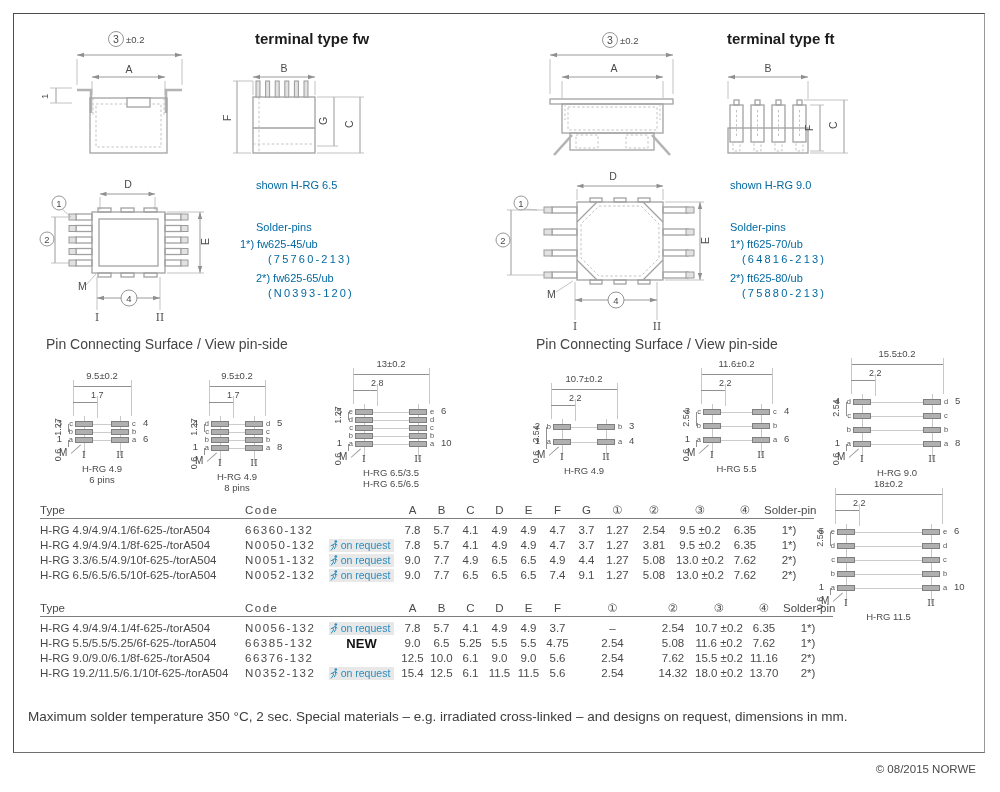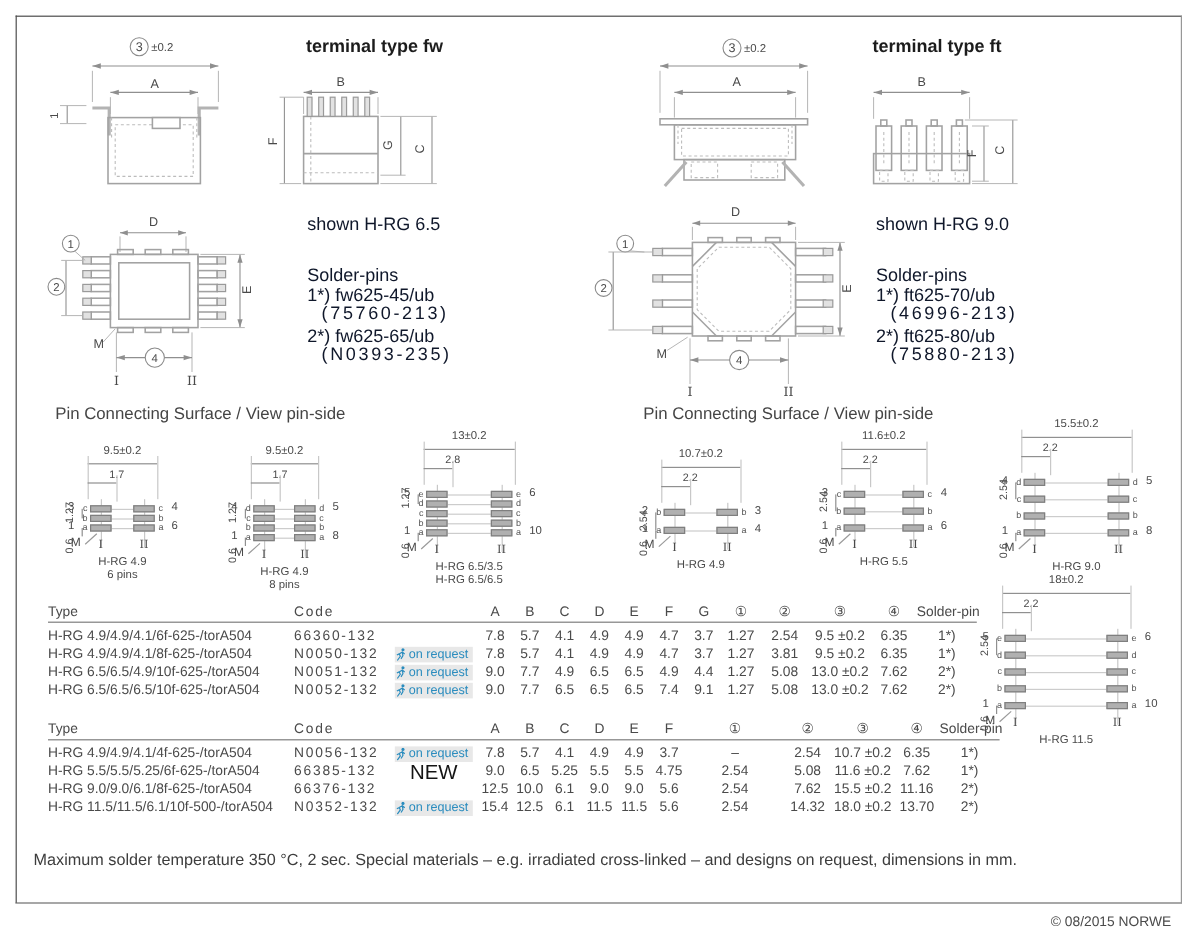--- a/index.html
+++ b/index.html
@@ -1,20 +1,20 @@
 <!DOCTYPE html>
 <html><head>
 <meta charset="utf-8">
 <style>
 *{margin:0;padding:0;box-sizing:border-box}
 body{background:#fff}
 .page{position:relative;width:1000px;height:792px;background:#fff;overflow:hidden;font-family:"Liberation Sans",sans-serif;color:#4a4a4a}
 .frame{position:absolute;left:13px;top:13px;width:972px;height:740px;border:1.5px solid #4d4d4d;border-right-color:#979797;border-bottom-color:#6e6e6e}
 .main-title{position:absolute;font-size:15px;font-weight:700;color:#1c1c1c;white-space:nowrap}
-.tblock{position:absolute;font-size:15px;color:#0f172a;white-space:nowrap}
+.tblock{position:absolute;font-size:11px;color:#0369a1;white-space:nowrap}
 .codespaced{letter-spacing:2.2px}
 .sec-title{position:absolute;font-size:14px;color:#454545;white-space:nowrap}
 svg.drw{position:absolute;overflow:visible}
 svg .dim{stroke:#8f8f8f;stroke-width:0.9;fill:none}
 svg .ext{stroke:#b2b2b2;stroke-width:0.8;fill:none}
 svg .part{stroke:#a2a2a2;stroke-width:1.3;fill:none}
 svg .partf{stroke:#9a9a9a;stroke-width:1;fill:#e2e2e2}
 svg .partw{stroke:#a2a2a2;stroke-width:1.3;fill:#fff}
 svg .dashed{stroke:#bcbcbc;stroke-width:0.9;fill:none;stroke-dasharray:2.5 2.2}
 svg .lead{stroke:#b3b3b3;stroke-width:2.6;fill:none}
@@ -44,21 +44,21 @@
 .trow{display:grid;height:15px;line-height:15px;align-items:center}
 .table1 .trow{grid-template-columns:205px 80px 73px repeat(7,29px) 33px 40px 52px 38px 50px}
 .table2 .trow{grid-template-columns:205px 80px 73px repeat(6,29px) 81px 40px 52px 38px 50px}
 .trow.thead{height:17px;border-bottom:1.4px solid #7e7e7e;margin-bottom:4px}
 .c{white-space:nowrap;overflow:visible}
 .c.hnum,.c.num{text-align:center}
 .c.code{letter-spacing:1.5px}
 .c.badge{display:flex;justify-content:center;align-items:center}
 .c.sp{text-align:center}
 .bdg{display:inline-flex;align-items:center;gap:2px;background:#e8e8e8;padding:0 4px 0 1px;height:13px;font-size:10.5px;line-height:13px}
-.bnew{font-weight:400;color:#141414;font-size:17px}
+.bnew{font-weight:700;color:#141414;font-size:13px}
 .footer{position:absolute;left:28px;top:707px;width:945px;font-size:13.5px;line-height:19px;color:#3d3d3d}
 .copyright{position:absolute;top:763px;right:24px;font-size:11.5px;color:#4a4a4a}
 </style>
 </head>
 <body>
 
 <div class="page">
   <div class="frame"></div>
 
   <svg class="drw" style="left:40px;top:25px" width="190" height="142">
@@ -241,24 +241,24 @@
     <path d="M57,120 l7,-2.2 v4.4 z" class="arr"></path>
       <path d="M120,120 l-7,-2.2 v4.4 z" class="arr"></path>
     <circle cx="89" cy="120" r="8" class="dimcw"></circle>
     <text x="89" y="123.5" text-anchor="middle" class="sm">4</text>
     <text x="57" y="143" text-anchor="middle" class="rom">I</text>
     <text x="120" y="143" text-anchor="middle" class="rom">II</text>
   </svg>
 
   <div class="tblock" style="left:256px;top:179px">shown H-RG 6.5</div>
   <div class="tblock" style="left:256px;top:221px">Solder-pins</div>
-  <div class="tblock" style="left:256px;top:238px">1*) fw625-45/ub</div>
+  <div class="tblock" style="left:240px;top:238px">1*) fw625-45/ub</div>
   <div class="tblock codespaced" style="left:268px;top:253px">(75760-213)</div>
   <div class="tblock" style="left:256px;top:272px">2*) fw625-65/ub</div>
-  <div class="tblock codespaced" style="left:268px;top:287px">(N0393-235)</div>
+  <div class="tblock codespaced" style="left:268px;top:287px">(N0393-120)</div>
 
   <svg class="drw" style="left:495px;top:172px" width="230" height="160">
     <text x="118" y="8" text-anchor="middle">D</text>
     <line x1="82" y1="14" x2="168" y2="14" class="dim"></line>
     <path d="M82,14 l6.5,-2.2 v4.4 z" class="arr"></path>
       <path d="M168,14 l-6.5,-2.2 v4.4 z" class="arr"></path>
     <line x1="82" y1="17" x2="82" y2="28" class="ext"></line>
       <line x1="168" y1="17" x2="168" y2="28" class="ext"></line>
     <rect x="82" y="30" width="86" height="78" class="part"></rect>
     <rect x="95" y="26" width="12" height="4" class="part"></rect>
@@ -311,21 +311,21 @@
       <path d="M162,128 l-7,-2.2 v4.4 z" class="arr"></path>
     <circle cx="121" cy="128" r="8" class="dimcw"></circle>
     <text x="121" y="131.5" text-anchor="middle" class="sm">4</text>
     <text x="80" y="158" text-anchor="middle" class="rom">I</text>
     <text x="162" y="158" text-anchor="middle" class="rom">II</text>
   </svg>
 
   <div class="tblock" style="left:730px;top:179px">shown H-RG 9.0</div>
   <div class="tblock" style="left:730px;top:221px">Solder-pins</div>
   <div class="tblock" style="left:730px;top:238px">1*) ft625-70/ub</div>
-  <div class="tblock codespaced" style="left:742px;top:253px">(46996-213)</div>
+  <div class="tblock codespaced" style="left:742px;top:253px">(64816-213)</div>
   <div class="tblock" style="left:730px;top:272px">2*) ft625-80/ub</div>
   <div class="tblock codespaced" style="left:742px;top:287px">(75880-213)</div>
 
   <div class="sec-title" style="left:46px;top:336px">Pin Connecting Surface / View pin-side</div>
   <div class="sec-title" style="left:536px;top:336px">Pin Connecting Surface / View pin-side</div>
 
   <div class="pindiag" style="left: 50px; top: 366px; height: 122px; width: 104px;">
       <div class="pd pd-lab" style="left: 20px; top: 4px; width: 64px; text-align: center;">9.5±0.2</div>
       <div class="pd pd-hline" style="left: 23px; top: 20px; width: 58px;"></div>
       <div class="pd pd-vext" style="left: 23px; top: 14px; height: 36px;"></div>
@@ -681,21 +681,21 @@
         <div class="c num">4.9</div>
         <div class="c num">4.7</div>
         <div class="c num">3.7</div>
         <div class="c num">1.27</div>
         <div class="c num">3.81</div>
         <div class="c num">9.5 ±0.2</div>
         <div class="c num">6.35</div>
         <div class="c sp">1*)</div>
       </div>
       <div class="trow">
-        <div class="c type">H-RG 6.5/6.5/4.9/10f-625-/torA504</div>
+        <div class="c type">H-RG 3.3/6.5/4.9/10f-625-/torA504</div>
         <div class="c code">N0051-132</div>
         <div class="c badge">
           <span class="bdg">
             <svg width="9" height="11" viewBox="0 0 9 11">
               <circle cx="5.8" cy="1.5" r="1.3" fill="#2a8cbe"></circle>
               <path d="M1.1,10.4 L3.6,6.9 L2.7,4.9 L5.3,3.4 L7.3,5.1 M2.7,4.9 L0.7,5.9 M5.3,3.6 L5.8,6.4 L4.2,9.1" stroke="#2a8cbe" stroke-width="1" fill="none"></path>
             </svg>
             <span style="color:#2a8cbe">on request</span>
           </span>
         </div>
@@ -807,21 +807,21 @@
         <div class="c num">9.0</div>
         <div class="c num">9.0</div>
         <div class="c num">5.6</div>
         <div class="c num">2.54</div>
         <div class="c num">7.62</div>
         <div class="c num">15.5 ±0.2</div>
         <div class="c num">11.16</div>
         <div class="c sp">2*)</div>
       </div>
       <div class="trow">
-        <div class="c type">H-RG 11.5/11.5/6.1/10f-500-/torA504</div>
+        <div class="c type">H-RG 19.2/11.5/6.1/10f-625-/torA504</div>
         <div class="c code">N0352-132</div>
         <div class="c badge">
           <span class="bdg">
             <svg width="9" height="11" viewBox="0 0 9 11">
               <circle cx="5.8" cy="1.5" r="1.3" fill="#2a8cbe"></circle>
               <path d="M1.1,10.4 L3.6,6.9 L2.7,4.9 L5.3,3.4 L7.3,5.1 M2.7,4.9 L0.7,5.9 M5.3,3.6 L5.8,6.4 L4.2,9.1" stroke="#2a8cbe" stroke-width="1" fill="none"></path>
             </svg>
             <span style="color:#2a8cbe">on request</span>
           </span>
         </div>

